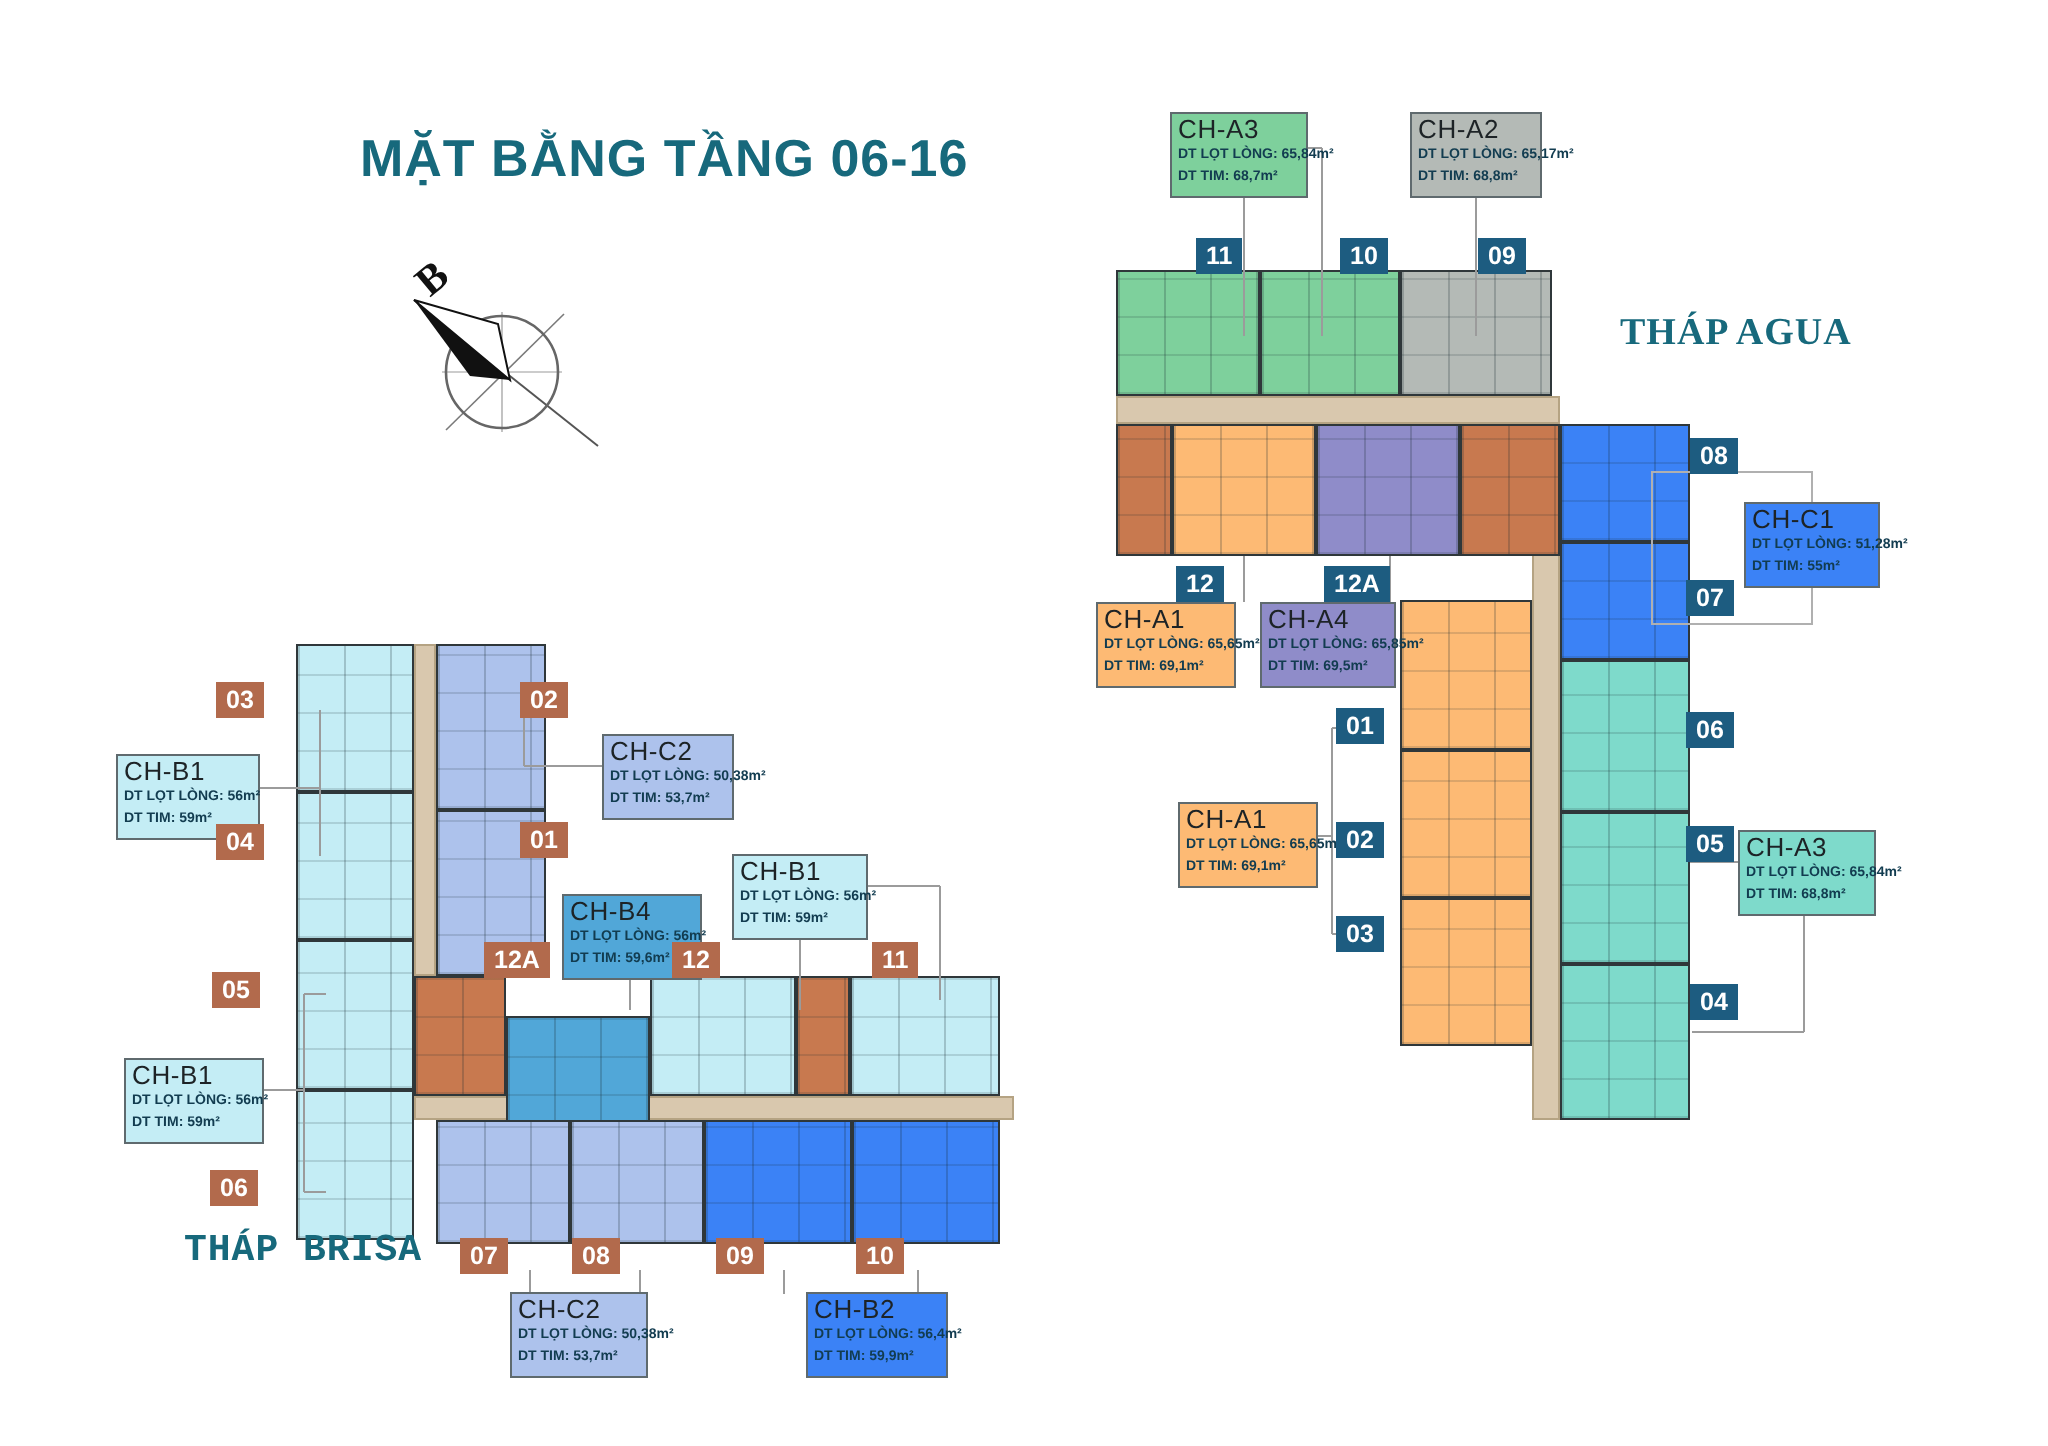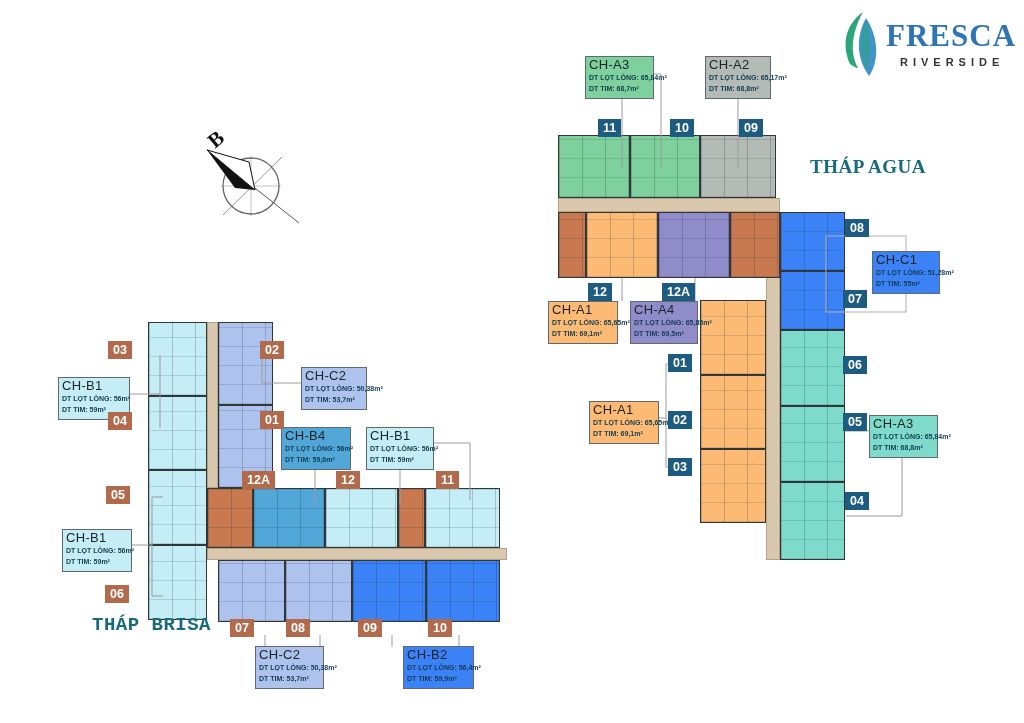--- a/index.html
+++ b/index.html
@@ -30,21 +30,21 @@
     border:1px solid #b5a383; z-index:5;
   }
   .c-green  { background:#7ed09c; }
   .c-gray   { background:#b4bab6; }
   .c-sage   { background:#fdba74; }
   .c-purple { background:#8f8cc9; }
   .c-yg     { background:#3b82f6; }
   .c-teal   { background:#7edacb; }
   .c-cyan   { background:#c4edf5; }
   .c-peri   { background:#adc2ec; }
-  .c-mblue  { background:#51a7d8; }
+  .c-mblue  { background:#51a7d8;margin-top:20px; }
   .c-orange { background:#c8794f; }
   
   .badge {
     position:absolute; z-index:40; color:#ffffff; font-weight:bold; font-size:12.5px;
     text-align:center; height:18px; line-height:18px; padding:0 5px; min-width:22px;
     box-sizing:border-box;
   }
   .badge.agua  { background:#1d5c80; }
   .badge.brisa { background:#b26a4c; }
   
@@ -65,43 +65,35 @@
     color:#333333; letter-spacing:5px;
   }
   .compass { position:absolute; left:193px; top:126px; z-index:25; }
   svg.connectors { position:absolute; left:0; top:0; z-index:20; pointer-events:none; }
 </style>
 </head>
 <body>
 
 <div id="canvas">
 
+  <div class="title">MẶT BẰNG TẦNG 06-16</div>
 
   <div class="compass">
     <svg width="115" height="115" viewBox="0 0 115 115">
       <line x1="14" y1="24" x2="106" y2="97" stroke="#555" stroke-width="1"></line>
       <line x1="30" y1="89" x2="89" y2="31" stroke="#7a7a7a" stroke-width="0.8"></line>
       <line x1="58" y1="30" x2="58" y2="90" stroke="#9a9a9a" stroke-width="0.6"></line>
       <line x1="28" y1="60" x2="88" y2="60" stroke="#9a9a9a" stroke-width="0.6"></line>
       <circle cx="58" cy="60" r="28" fill="none" stroke="#666" stroke-width="1.3"></circle>
       <polygon points="14,24 62,64 42,62" fill="#111"></polygon>
       <polygon points="14,24 56,36 62,64" fill="#ffffff" stroke="#111" stroke-width="1"></polygon>
       <text x="18" y="20" transform="rotate(-40 24 16)" font-size="21" font-weight="bold" fill="#111" font-family="Liberation Serif, serif">B</text>
     </svg>
   </div>
 
-  <div class="logo">
-    <svg width="48" height="70" viewBox="0 0 48 70">
-      <path d="M27 2 C10 14 5 34 14 54 C17 56 20 58 22 58 C12 40 18 18 27 2 Z" fill="#2ba579"></path>
-      <path d="M30 8 C20 26 20 48 33 66 C44 50 42 26 30 8 Z" fill="#4094c8"></path>
-      <path d="M29 10 C24 28 24 44 30 60 C36 46 35 26 29 10 Z" fill="#2ba579" opacity="0.55"></path>
-    </svg>
-    <div class="brand">FRESCA</div>
-    <div class="sub">RIVERSIDE</div>
-  </div>
 
   <div class="tower" style="left:810px; top:156px;font-family:Liberation Serif, serif;">THÁP AGUA</div>
   <div class="tower" style="left:92px; top:614px;font-family:Liberation Mono, monospace;">THÁP BRISA</div>
 
   <div class="corridor" style="left:558px; top:198px; width:222px; height:14px;"></div>
   <div class="corridor" style="left:766px; top:212px; width:14px; height:348px;"></div>
 
   <div class="unit c-green" style="left:558px; top:135px; width:72px; height:63px;"></div>
   <div class="unit c-green" style="left:630px; top:135px; width:70px; height:63px;"></div>
   <div class="unit c-gray" style="left:700px; top:135px; width:76px; height:63px;"></div>

